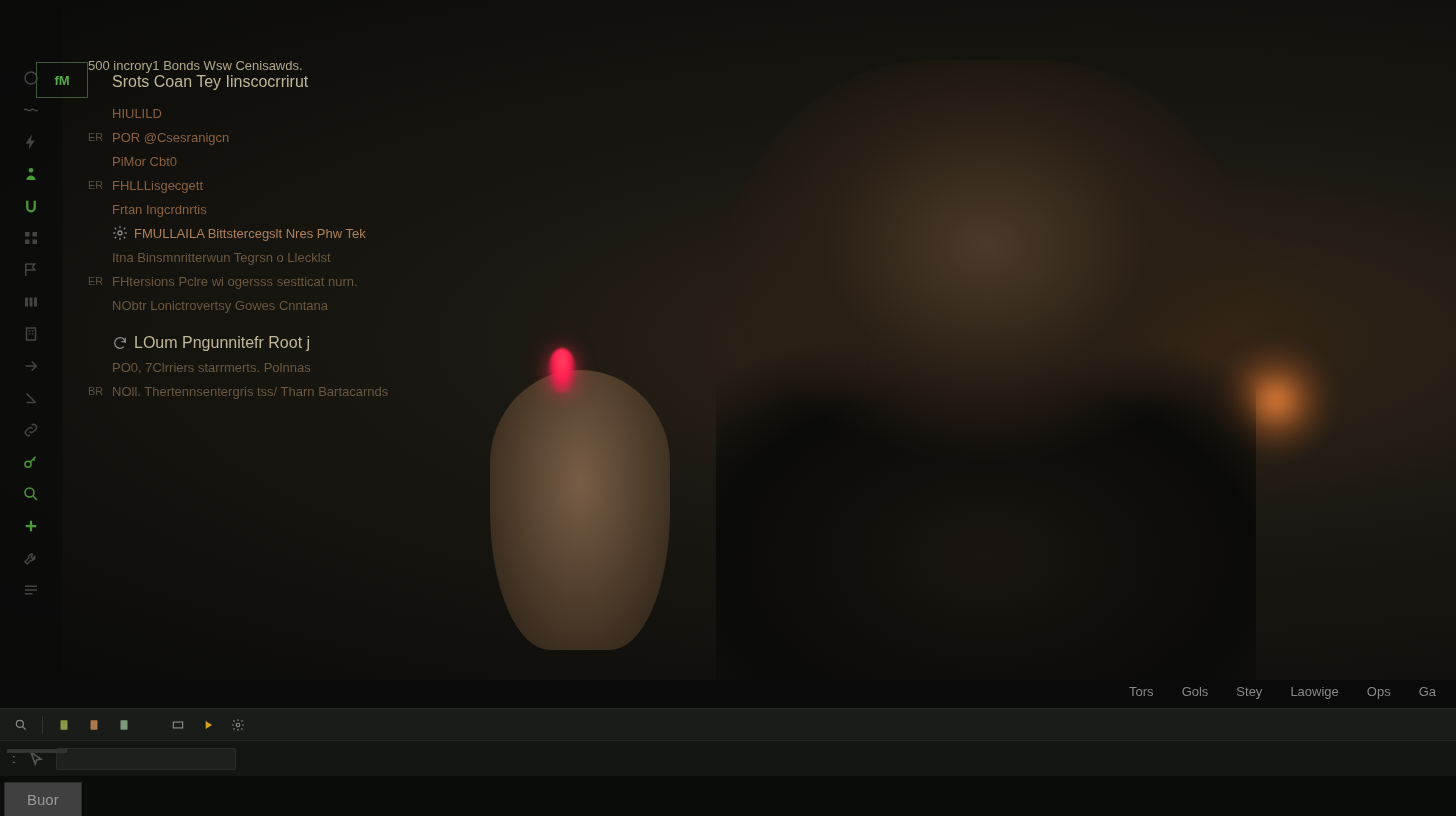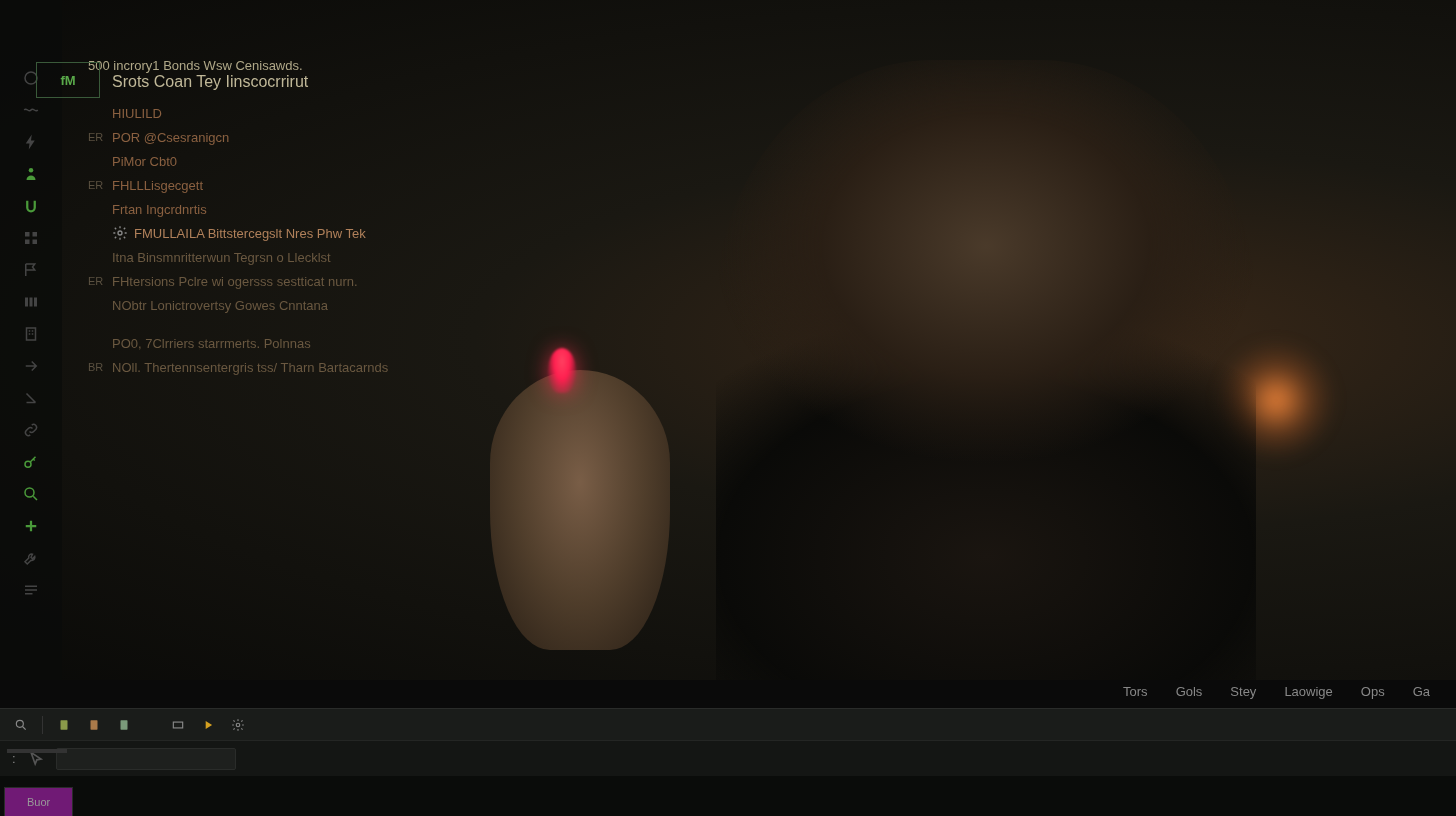--- a/index.html
+++ b/index.html
@@ -75,21 +75,21 @@
   font-size:14px;
   cursor:pointer;
 }
 .sidebar-item.dim { color:#444; }
 .sidebar-item.green { color:#4a9a3a; }
 .sidebar-item svg { width:18px; height:18px; }
 
 .logo-box {
   position:absolute;
   left:36px; top:62px;
-  width:64px; height:36px;
+  width:52px; height:36px;
   border:1px solid #3a5a3a;
   display:flex;
   align-items:center;
   justify-content:center;
   color:#5aaa4a;
   font-size:13px;
   font-weight:600;
   z-index:11;
 }
 
@@ -145,21 +145,21 @@
   width:16px; height:16px;
   margin-right:6px;
   color:#888;
   display:inline-flex;
   align-items:center;
 }
 .section-block { margin-bottom:14px; }
 
 .tabs-right {
   position:absolute;
-  right:6px; top:676px;
+  right:0; top:676px;
   height:30px;
   display:flex;
   gap:28px;
   align-items:center;
   padding-right:20px;
   z-index:10;
   font-size:13px;
   color:#888;
 }
 .tabs-right span { cursor:pointer; }
@@ -232,25 +232,25 @@
   position:absolute;
   left:0; top:776px;
   width:1456px; height:40px;
   background:#0a0c0a;
   display:flex;
   align-items:flex-end;
   z-index:10;
 }
 .bottom-tab {
   padding:8px 22px;
-  background:#701a75;
+  background:#404040;
   border:1px solid #2a2c2a;
   border-bottom:none;
   color:#999;
-  font-size:11px;
+  font-size:15px;
   cursor:pointer;
   margin-left:4px;
 }
 </style>
 </head>
 <body>
 
 <div class="bg-video"></div>
 <div class="person-silhouette"></div>
 <div class="hand"></div>
@@ -398,20 +398,29 @@
         <span class="row-prefix">ER</span>
         <span class="row-label dim">FHtersions Pclre wi ogersss sestticat nurn.</span>
       </div>
     <div class="list-row">
         <span class="row-prefix"></span>
         <span class="row-label dim">NObtr Lonictrovertsy Gowes Cnntana</span>
       </div>
   </div>
 
   <div class="section-block">
+    <div class="list-row">
+      <span class="row-prefix"></span>
+      <span class="row-icon">
+          <svg viewBox="0 0 24 24" fill="none" stroke="currentColor" stroke-width="2">
+            <path d="M20 12a8 8 0 10-2.3 5.6M20 4v6h-6"></path>
+          </svg>
+        </span>
+      <span class="section-header" style="padding-left:0;margin-bottom:0">LOum Pngunnitefr Root j</span>
+    </div>
     <div class="list-row">
         <span class="row-prefix"></span>
         <span class="row-label dim">PO0, 7Clrriers starrmerts.  Polnnas</span>
       </div>
     <div class="list-row">
         <span class="row-prefix">BR</span>
         <span class="row-label dim">NOll. Thertennsentergris tss/ Tharn Bartacarnds</span>
       </div>
   </div>
 </div>

